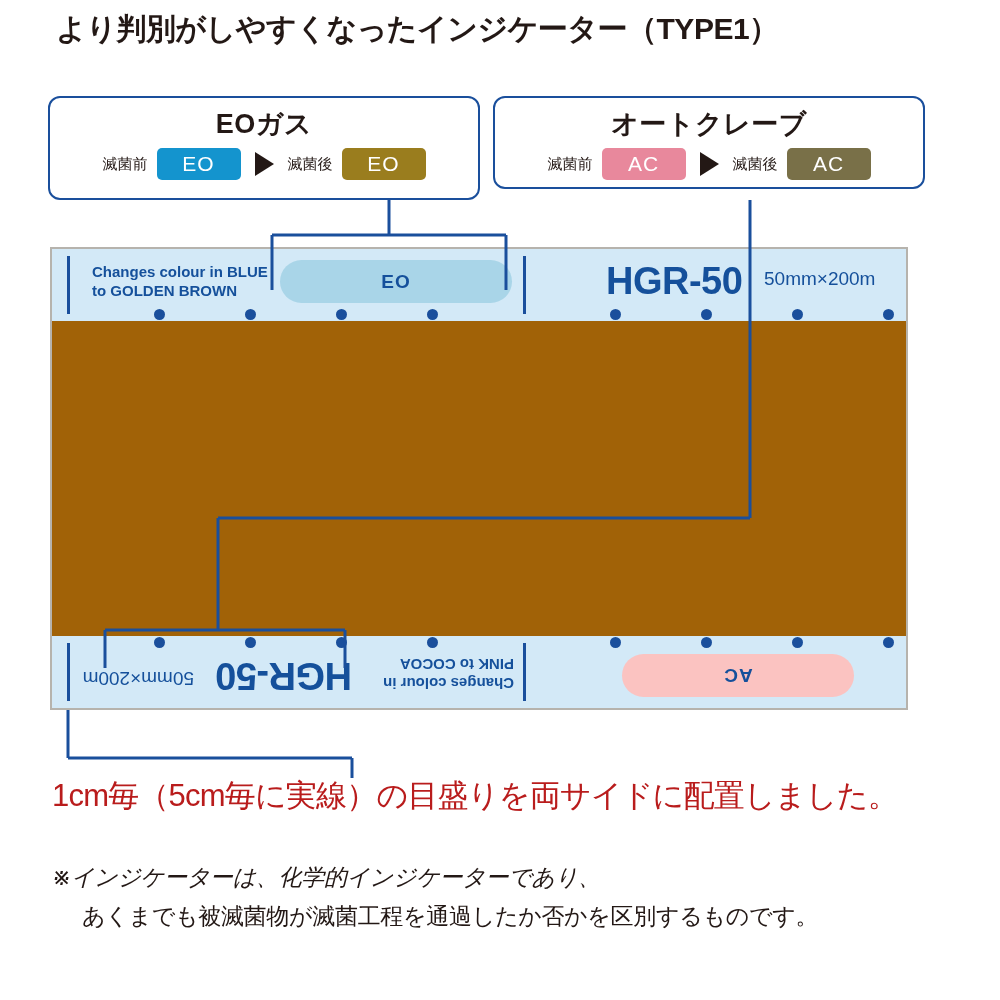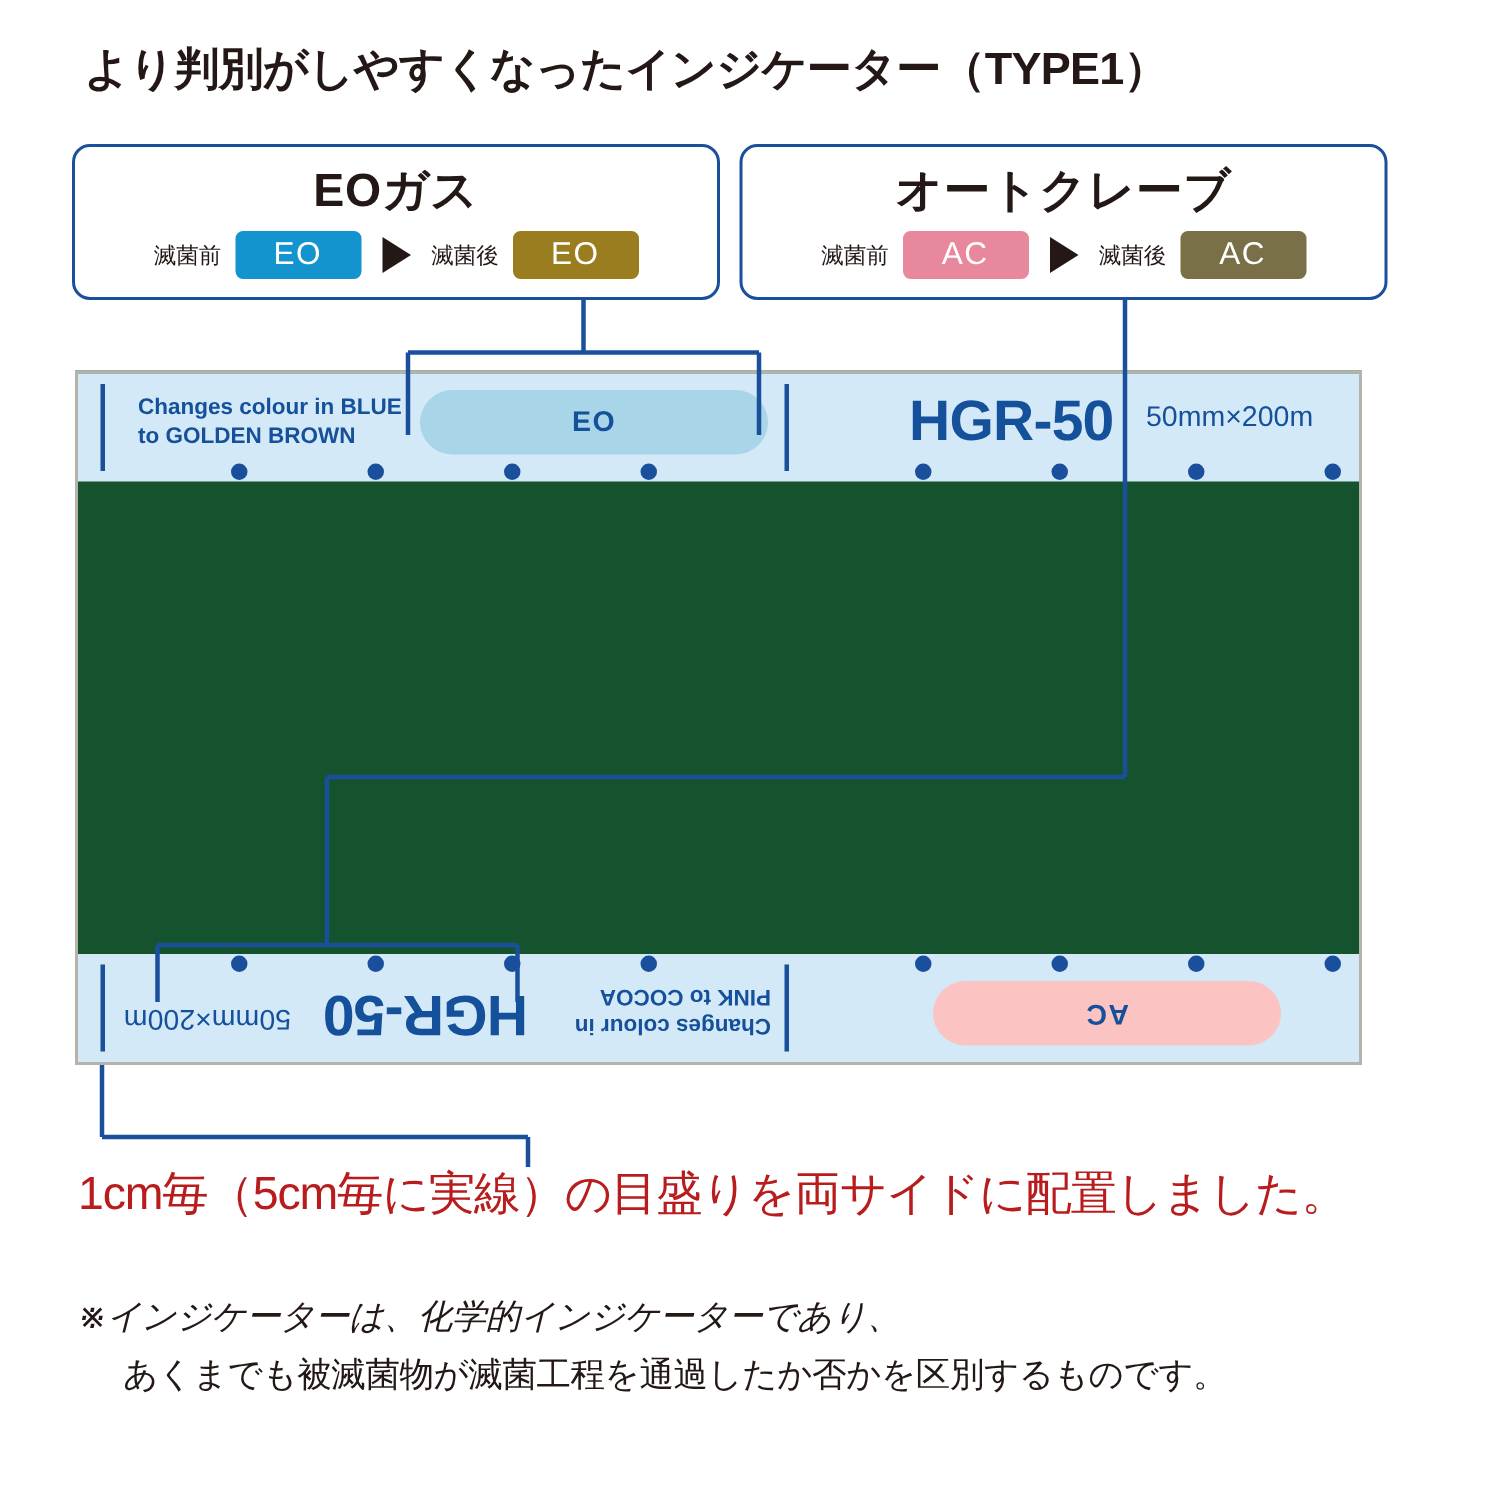--- a/index.html
+++ b/index.html
@@ -8,38 +8,38 @@
     background:#ffffff;
     font-family:"Liberation Sans","DejaVu Sans",sans-serif;
     position:relative;
     overflow:hidden;
     color:#231815;
   }
   .root{position:absolute;inset:0;}
 
   
   .page-title{
-    position:absolute;left:56px;top:26px;
+    position:absolute;left:56px;top:9px;
     font-size:30px;font-weight:700;letter-spacing:-0.5px;
     color:#231815;white-space:nowrap;
   }
 
   
   .legend-box{
     position:absolute;
     border:2.5px solid #1a4f9c;
     border-radius:12px;
     background:#ffffff;
     box-sizing:border-box;
   }
   #legend-eo{left:48px;top:96px;width:432px;height:104px;}
-  #legend-ac{left:493px;top:96px;width:432px;height:104px;}
+  #legend-ac{left:493px;top:96px;width:432px;height:93px;}
   .legend-title{
     text-align:center;
-    font-size:31px;font-weight:700;
+    font-size:27px;font-weight:700;
     color:#231815;
     margin-top:8px;
     letter-spacing:0.5px;
   }
   .legend-row{
     display:flex;align-items:center;justify-content:center;
     gap:9px;margin-top:6px;
   }
   .legend-label{font-size:15px;font-weight:400;color:#231815;white-space:nowrap;}
   .chip{
@@ -51,21 +51,21 @@
     width:0;height:0;
     border-left:19px solid #231815;
     border-top:12px solid transparent;
     border-bottom:12px solid transparent;
     margin:0 5px;
   }
 
   
   .panel{
     position:absolute;left:50px;top:247px;width:858px;height:463px;
-    background:#14532d;
+    background:#a16207;
     border:2px solid #b6b3ad;
     box-sizing:border-box;
   }
   .tape-band{
     position:absolute;left:0;width:100%;
     background:#d3e9f7;
     box-sizing:border-box;
   }
   .tape-top{top:0;height:72px;}
   .tape-bottom{bottom:0;height:72px;}

